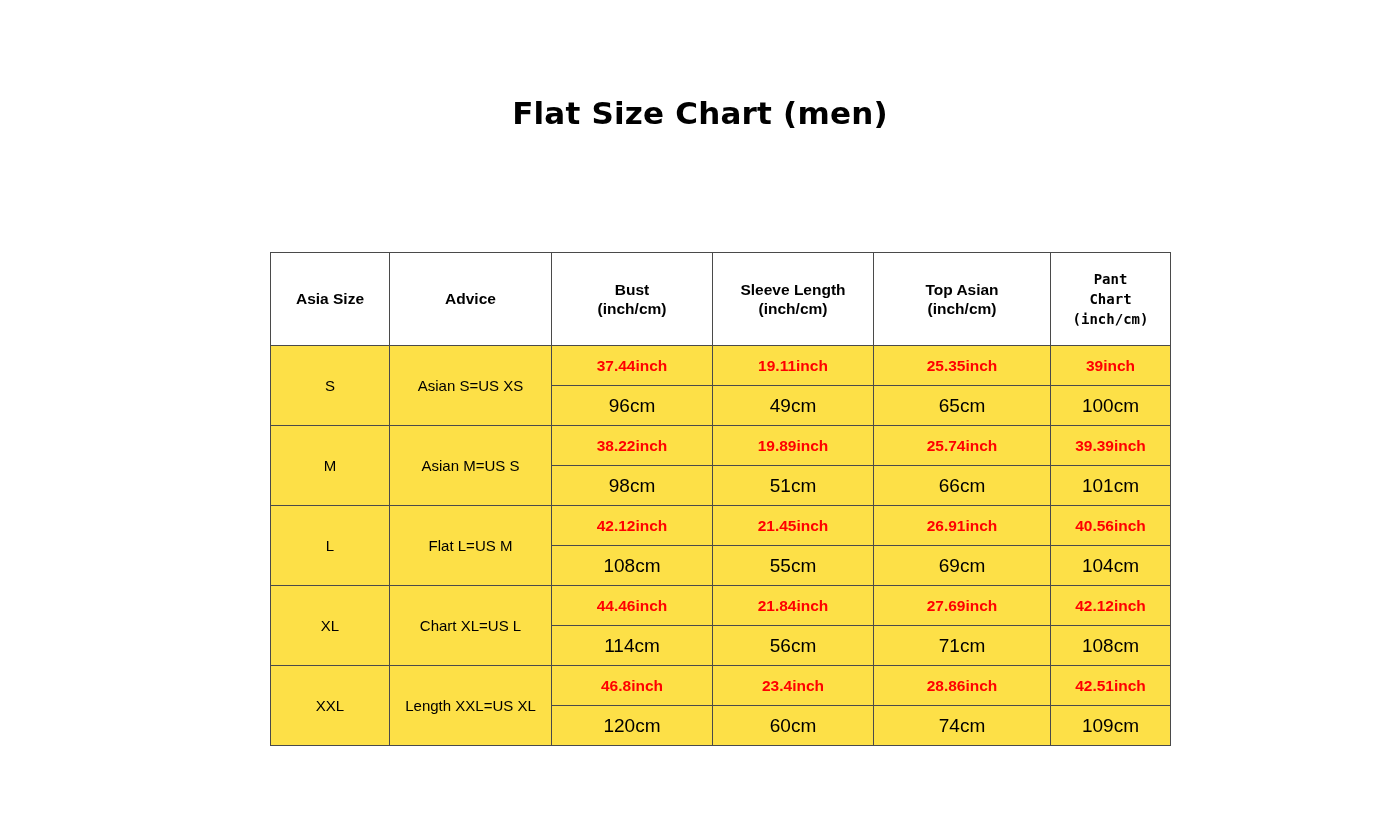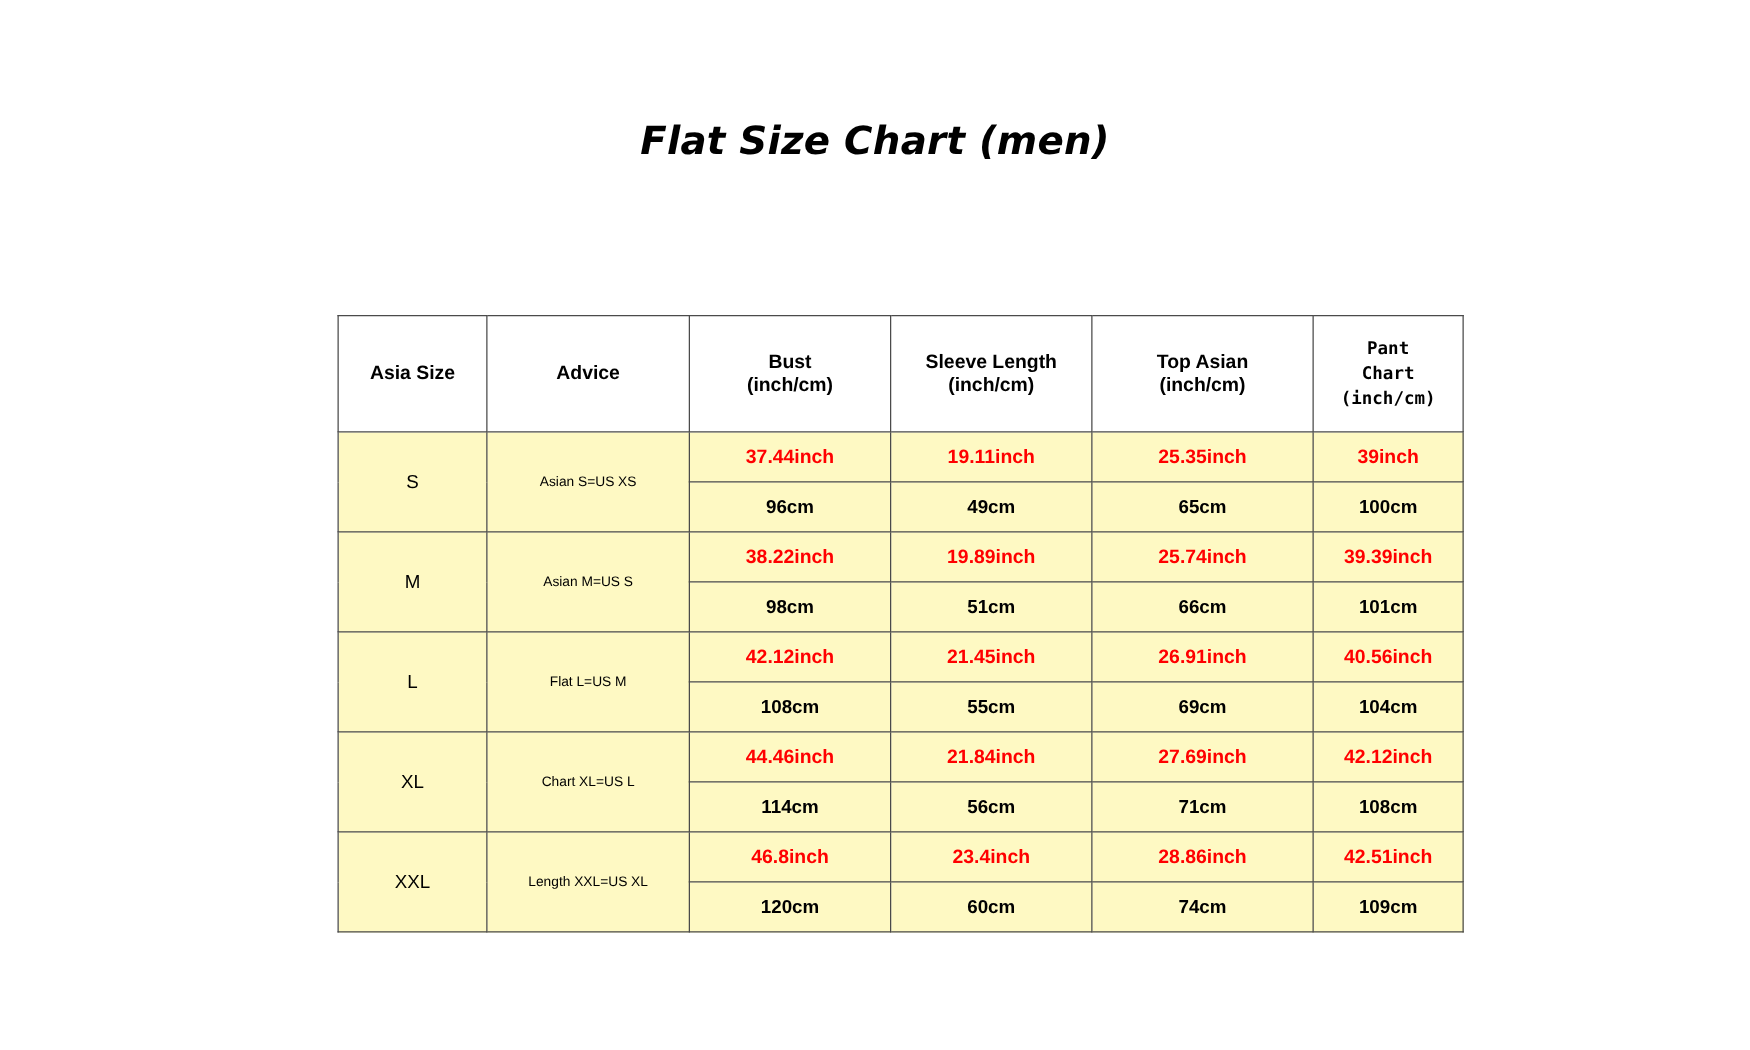--- a/index.html
+++ b/index.html
@@ -23,36 +23,35 @@
     position: absolute;
     top: 95px;
     left: 0;
     width: 1400px;
     text-align: center;
     font-family: "DejaVu Sans", sans-serif;
     font-size: 31px;
     font-weight: bold;
     letter-spacing: 0.2px;
     color: #000000;
-    font-style: italic;
   }
   .table-wrap {
     position: absolute;
     left: 270px;
     top: 252px;
   }
   table.size-chart {
     border-collapse: collapse;
     table-layout: fixed;
   }
   table.size-chart td {
     border: 1px solid #4a4a4a;
     text-align: center;
     vertical-align: middle;
-    background: #fef9c3;
+    background: #fde047;
     padding: 0;
   }
   
   col.c0 { width: 119px; }
   col.c1 { width: 162px; }
   col.c2 { width: 161px; }
   col.c3 { width: 161px; }
   col.c4 { width: 177px; }
   col.c5 { width: 120px; }
 
@@ -72,35 +71,35 @@
     line-height: 1.45;
   }
   
   td.size-cell {
     background: #dbe5f1;
     font-size: 15px;
     font-weight: normal;
   }
   td.advice-cell {
     background: #dbe5f1;
-    font-size: 11px;
+    font-size: 15px;
     font-weight: normal;
   }
   td.inch-cell {
     background: #dbe5f1;
     color: #ff0000;
     font-weight: bold;
     font-size: 15.5px;
     height: 39px;
   }
   td.cm-cell {
     background: #dbe5f1;
     color: #000000;
-    font-weight: bold;
-    font-size: 15px;
+    font-weight: normal;
+    font-size: 19px;
     height: 39px;
   }
   .hdr-line { display: block; }
 </style>
 </head>
 <body>
 
 <div class="page">
 
   <div class="title">Flat Size Chart (men)</div>

